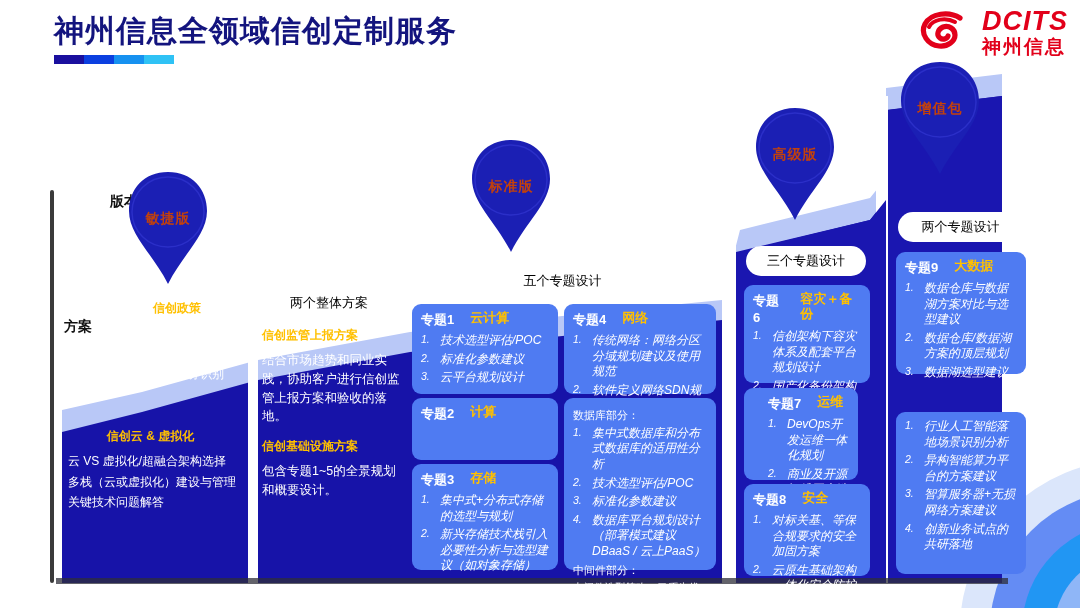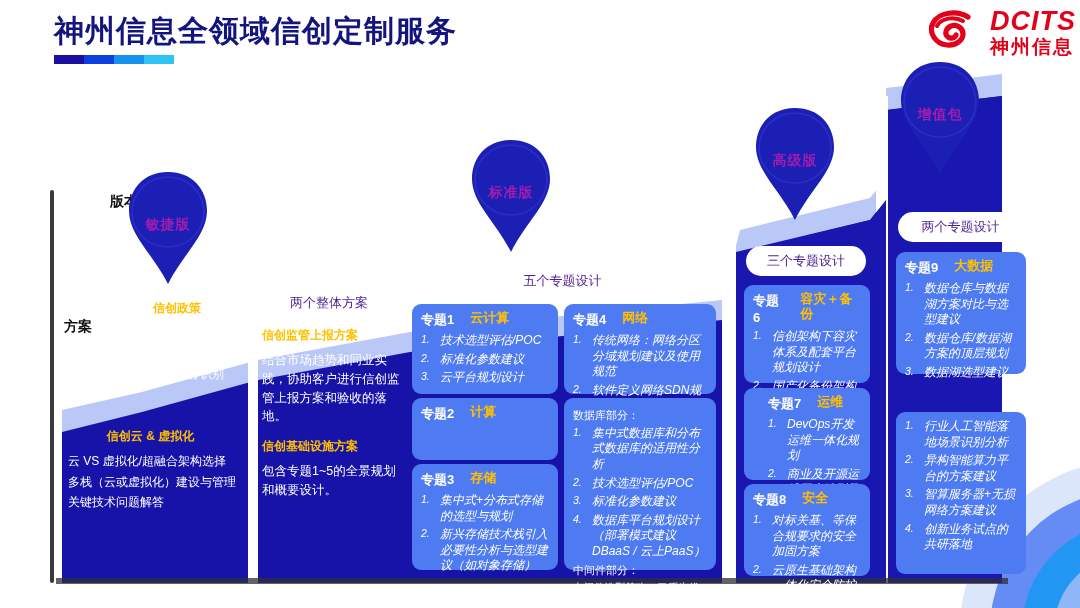--- a/index.html
+++ b/index.html
@@ -22,21 +22,21 @@
     line-height:1.25;white-space:nowrap;
   }
   #title-rule{margin-top:5px;width:120px;height:9px;display:flex;}
   #title-rule i{flex:1;display:block;}
   #title-rule i:nth-child(1){background:#1a0f9e;}
   #title-rule i:nth-child(2){background:#0b3fe0;}
   #title-rule i:nth-child(3){background:#1691f0;}
   #title-rule i:nth-child(4){background:#2fc2f5;}
 
   
-  #logo{position:absolute;right:4px;top:8px;z-index:40;display:flex;gap:17px;}
+  #logo{position:absolute;right:12px;top:8px;z-index:40;display:flex;align-items:center;gap:17px;}
   #logo .mark{width:46px;height:46px;}
   #logo .wordmark{display:flex;flex-direction:column;line-height:1;}
   #logo .dcits{font-size:27px;font-weight:700;color:#e2001a;letter-spacing:1px;font-style:italic;}
   #logo .cn{font-size:19px;font-weight:700;color:#e2001a;letter-spacing:2px;margin-top:2px;}
 
   
   #axis{position:absolute;left:50px;top:190px;width:4px;height:393px;background:#3a3a3a;border-radius:2px;z-index:25;}
   .axis-label{position:absolute;z-index:26;font-size:14px;font-weight:700;color:#111;}
   #axis-label-version{left:64px;top:193px;margin-left:46px;}
   #axis-label-plan{left:64px;top:318px;}
@@ -45,29 +45,29 @@
   #stage{position:absolute;left:0;top:0;width:1080px;height:608px;z-index:5;}
 
   
   .col{position:absolute;z-index:12;}
   .col-inner{position:relative;width:100%;height:100%;}
 
   
   .pin{position:absolute;z-index:28;width:86px;height:112px;}
   .pin svg{position:absolute;inset:0;}
   .pin .pin-label{
-    position:absolute;left:0;top:44px;width:86px;text-align:center;
-    font-size:14px;font-weight:700;color:#a21caf;letter-spacing:1px;
+    position:absolute;left:0;top:38px;width:86px;text-align:center;
+    font-size:14px;font-weight:700;color:#c2410c;letter-spacing:1px;
   }
 
   
   .pill{
     position:absolute;z-index:20;background:#fff;border-radius:22px;
     display:flex;align-items:center;justify-content:center;
-    font-size:13px;color:#4c1d95;font-weight:400;height:30px;
+    font-size:13px;color:#000000;font-weight:400;height:30px;
   }
 
   
   .card{
     position:absolute;z-index:18;background:#4f7bf2;border-radius:9px;
     padding:7px 9px 8px 9px;color:#ffffff;
   }
   .card-head{display:flex;align-items:flex-start;gap:16px;justify-content:flex-start;margin-bottom:4px;}
   .card-head .num{font-size:13px;font-weight:700;color:#fff;}
   .card-head .topic{font-size:13px;font-weight:700;color:#ffc000;line-height:1.15;}
@@ -265,21 +265,21 @@
   <div class="card-head">
     <span class="num">专题6</span>
     <span class="topic">容灾＋备份</span>
   </div>
   <ol>
     <li>信创架构下容灾体系及配套平台规划设计</li>
     <li>国产化备份架构替代</li>
   </ol>
 </div>
 
-<div class="card" style="left:744px;top:388px;width:126px;height:92px;padding-left:24px;">
+<div class="card" style="left:744px;top:388px;width:114px;height:92px;padding-left:24px;">
   <div class="card-head">
     <span class="num">专题7</span>
     <span class="topic">运维</span>
   </div>
   <ol>
     <li>DevOps开发运维一体化规划</li>
     <li>商业及开源运维平台选型及落地</li>
   </ol>
 </div>
 

